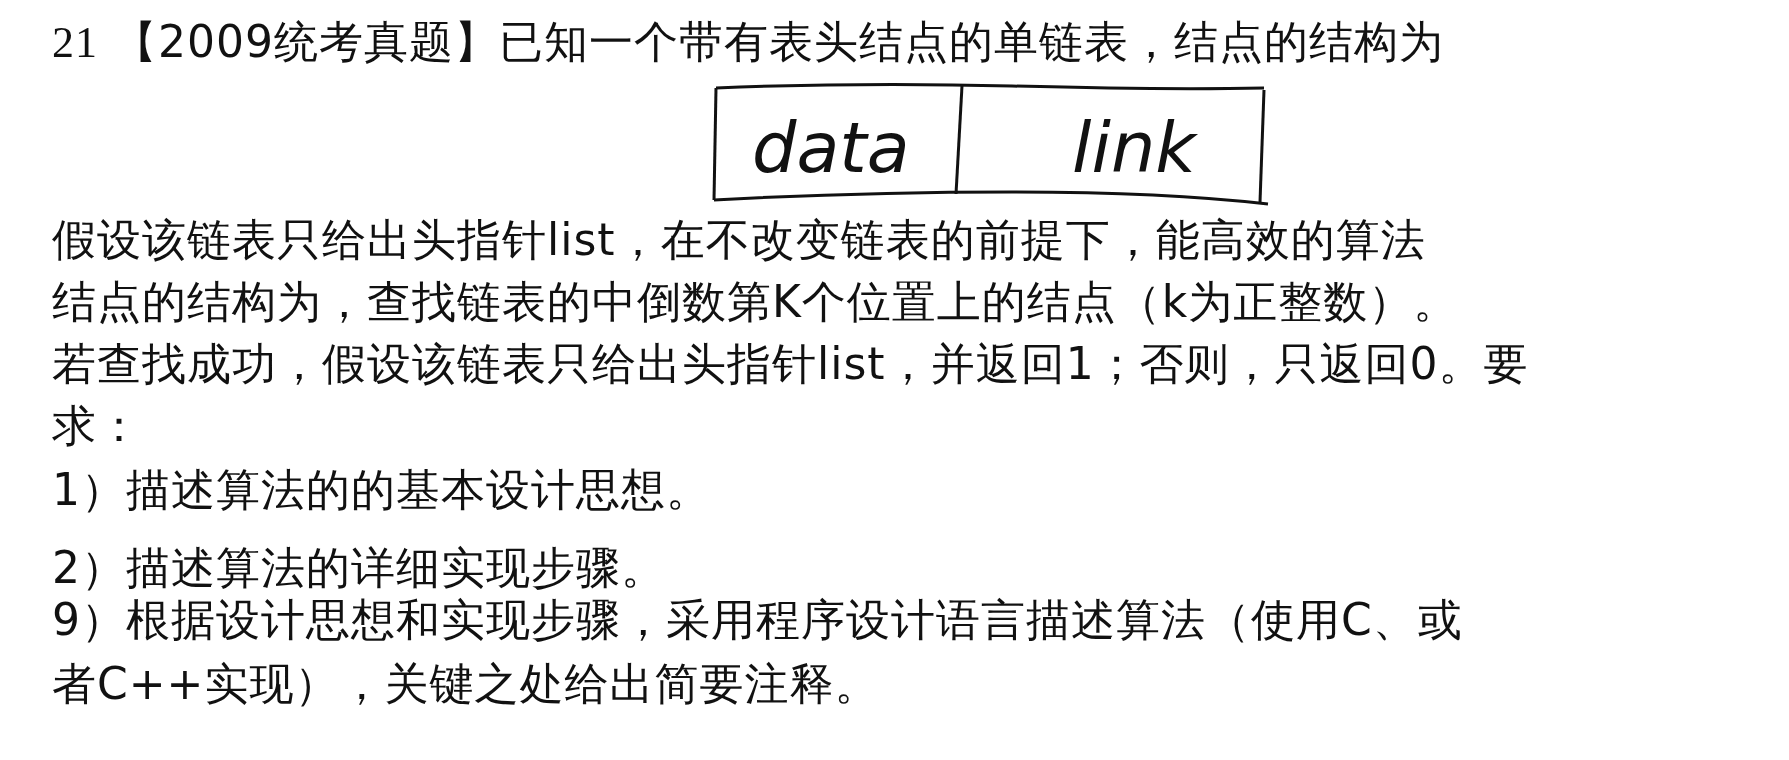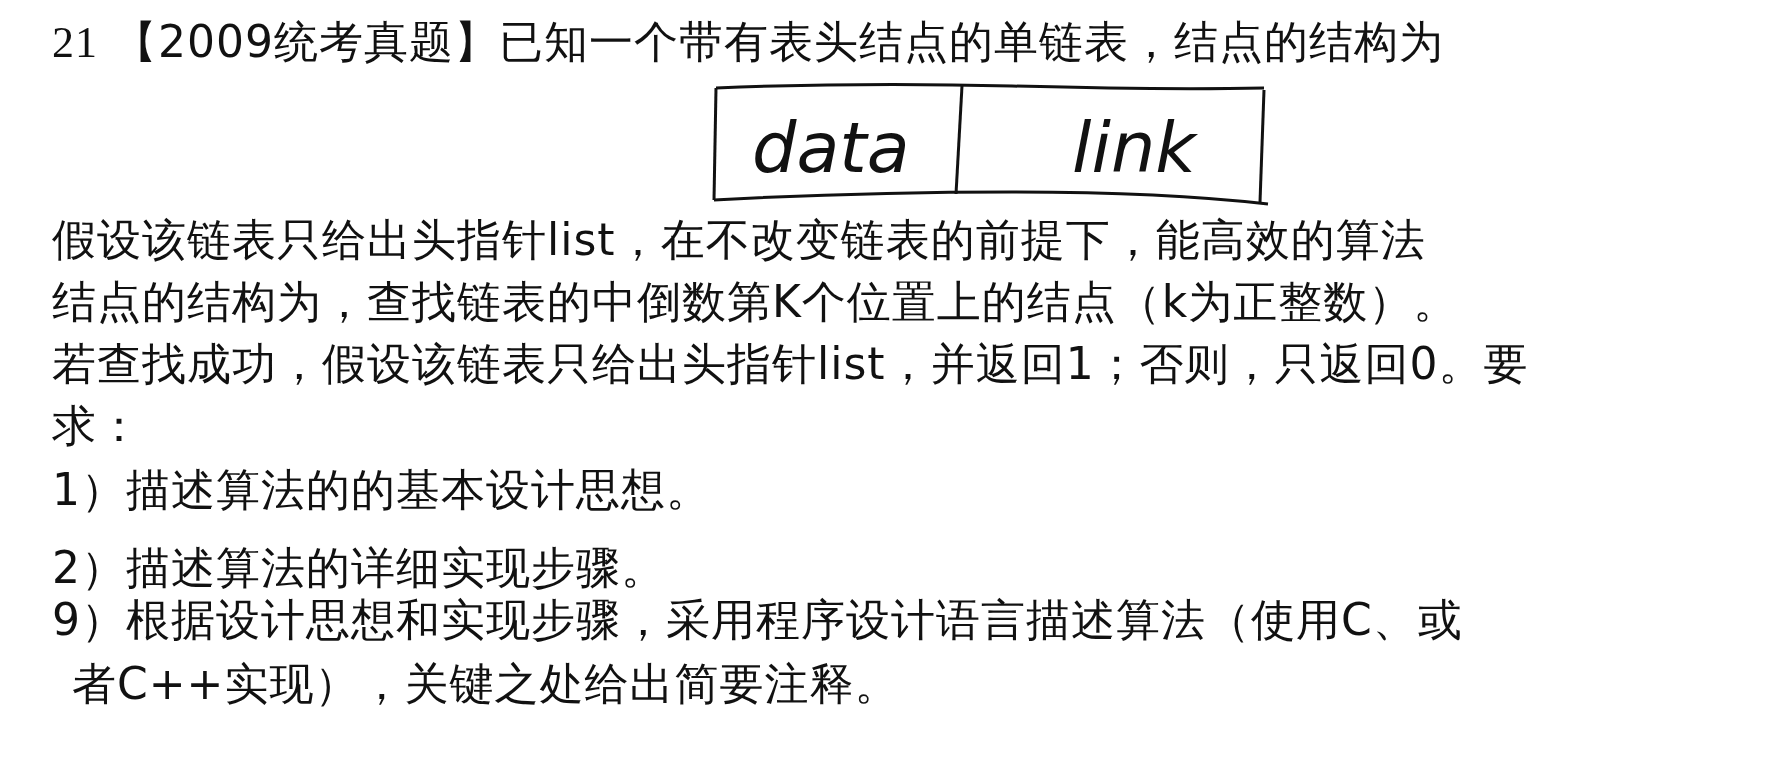--- a/index.html
+++ b/index.html
@@ -31,13 +31,13 @@
   </svg>
 </div>
 
 <div class="line" style="top:210px;">假设该链表只给出头指针list，在不改变链表的前提下，能高效的算法</div>
 <div class="line" style="top:272px;">结点的结构为，查找链表的中倒数第K个位置上的结点（k为正整数）。</div>
 <div class="line" style="top:334px;">若查找成功，假设该链表只给出头指针list，并返回1；否则，只返回0。要</div>
 <div class="line" style="top:396px;">求：</div>
 <div class="line" style="top:460px;">1）描述算法的的基本设计思想。</div>
 <div class="line" style="top:538px;">2）描述算法的详细实现步骤。</div>
 <div class="line" style="top:590px;">9）根据设计思想和实现步骤，采用程序设计语言描述算法（使用C、或</div>
-<div class="line" style="top:654px;margin-left:20px;">者C++实现），关键之处给出简要注释。</div>
+<div class="line" style="top:654px;">者C++实现），关键之处给出简要注释。</div>
 
 </body></html>

